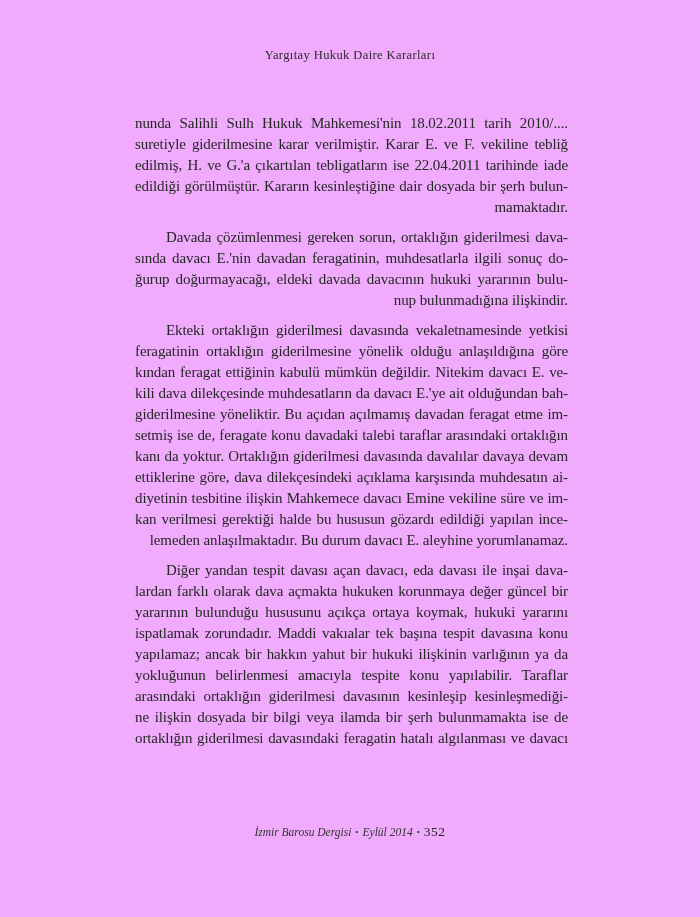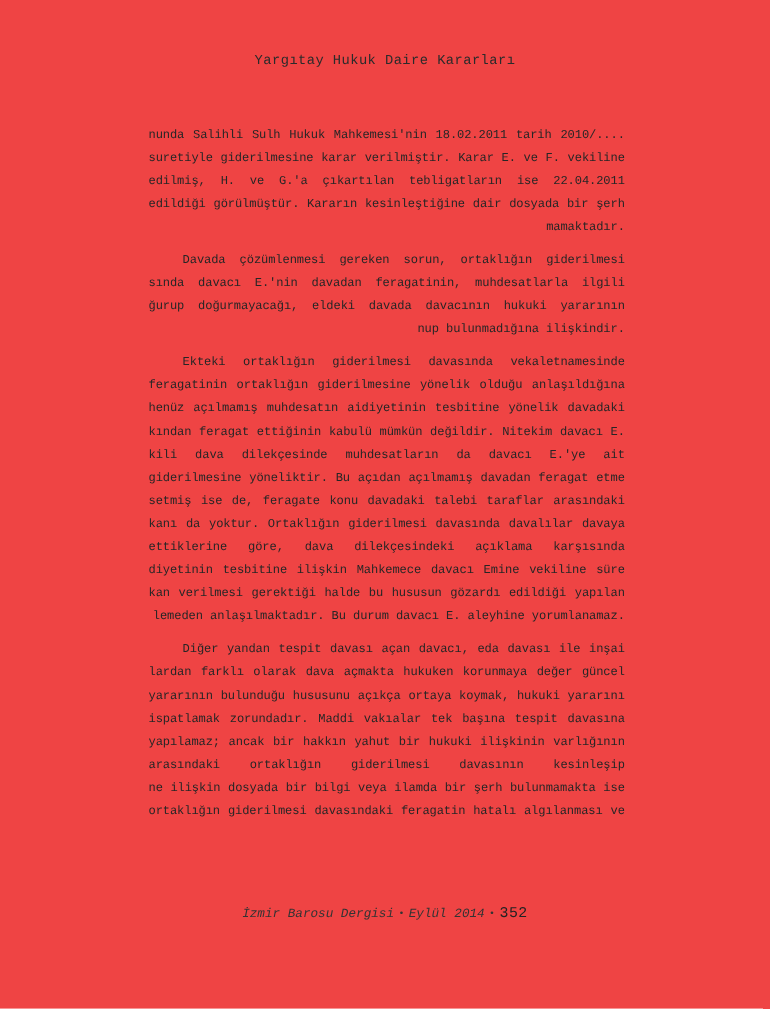--- a/index.html
+++ b/index.html
@@ -1,21 +1,21 @@
 <!DOCTYPE html>
 <html><head>
 <meta charset="utf-8">
 <style>
   html, body { margin: 0; padding: 0; background: #ffffff; }
   .page {
     position: relative;
     width: 700px;
     height: 917px;
-    background: #ef4444;
-    font-family: Liberation Mono, monospace;
+    background: #f0abfc;
+    font-family: Liberation Serif, serif;
     color: #262626;
     overflow: hidden;
   }
   .running-head {
     position: absolute;
     top: 48px;
     left: 0;
     width: 100%;
     text-align: center;
     font-size: 12.5px;
@@ -26,21 +26,21 @@
     position: absolute;
     left: 135px;
     top: 113px;
     width: 433px;
   }
   .para { margin: 0; }
   .para + .para { margin-top: 9px; }
   .line {
     height: 21px;
     line-height: 21px;
-    font-size: 11px;
+    font-size: 15px;
     letter-spacing: -0.1px;
     text-align: justify;
     overflow: hidden;
     white-space: normal;
   }
   
   .line::after {
     content: "";
     display: inline-block;
     width: 100%;
@@ -94,38 +94,38 @@
     <div class="para">
       <div class="line indent">Davada çözümlenmesi gereken sorun, ortaklığın giderilmesi dava-</div>
       <div class="line">sında davacı E.'nin davadan feragatinin, muhdesatlarla ilgili sonuç do-</div>
       <div class="line">ğurup doğurmayacağı, eldeki davada davacının hukuki yararının bulu-</div>
       <div class="line last">nup bulunmadığına ilişkindir.</div>
     </div>
 
     <div class="para">
       <div class="line indent">Ekteki ortaklığın giderilmesi davasında vekaletnamesinde yetkisi de</div>
       <div class="line">feragatinin ortaklığın giderilmesine yönelik olduğu anlaşıldığına göre</div>
-      <div class="line">henüz açılmamış muhdesatın aidiyetinin tesbitine yönelik davadaki hak-</div>
       <div class="line">kından feragat ettiğinin kabulü mümkün değildir. Nitekim davacı E. ve-</div>
       <div class="line">kili dava dilekçesinde muhdesatların da davacı E.'ye ait olduğundan bah-</div>
       <div class="line">giderilmesine yöneliktir. Bu açıdan açılmamış davadan feragat etme im-</div>
       <div class="line">setmiş ise de, feragate konu davadaki talebi taraflar arasındaki ortaklığın</div>
       <div class="line">kanı da yoktur. Ortaklığın giderilmesi davasında davalılar davaya devam</div>
       <div class="line">ettiklerine göre, dava dilekçesindeki açıklama karşısında muhdesatın ai-</div>
       <div class="line">diyetinin tesbitine ilişkin Mahkemece davacı Emine vekiline süre ve im-</div>
       <div class="line">kan verilmesi gerektiği halde bu hususun gözardı edildiği yapılan ince-</div>
       <div class="line last">lemeden anlaşılmaktadır. Bu durum davacı E. aleyhine yorumlanamaz.</div>
     </div>
 
     <div class="para">
       <div class="line indent">Diğer yandan tespit davası açan davacı, eda davası ile inşai dava-</div>
       <div class="line">lardan farklı olarak dava açmakta hukuken korunmaya değer güncel bir</div>
       <div class="line">yararının bulunduğu hususunu açıkça ortaya koymak, hukuki yararını</div>
       <div class="line">ispatlamak zorundadır. Maddi vakıalar tek başına tespit davasına konu</div>
       <div class="line">yapılamaz; ancak bir hakkın yahut bir hukuki ilişkinin varlığının ya da</div>
+      <div class="line">yokluğunun belirlenmesi amacıyla tespite konu yapılabilir. Taraflar</div>
       <div class="line">arasındaki ortaklığın giderilmesi davasının kesinleşip kesinleşmediği-</div>
       <div class="line">ne ilişkin dosyada bir bilgi veya ilamda bir şerh bulunmamakta ise de</div>
       <div class="line">ortaklığın giderilmesi davasındaki feragatin hatalı algılanması ve davacı</div>
     </div>
 
   </div>
 
   <div class="page-footer">
     <span>İzmir Barosu Dergisi</span><span class="sep">•</span><span>Eylül 2014</span><span class="sep">•</span><span class="pagenum">352</span>
   </div>

